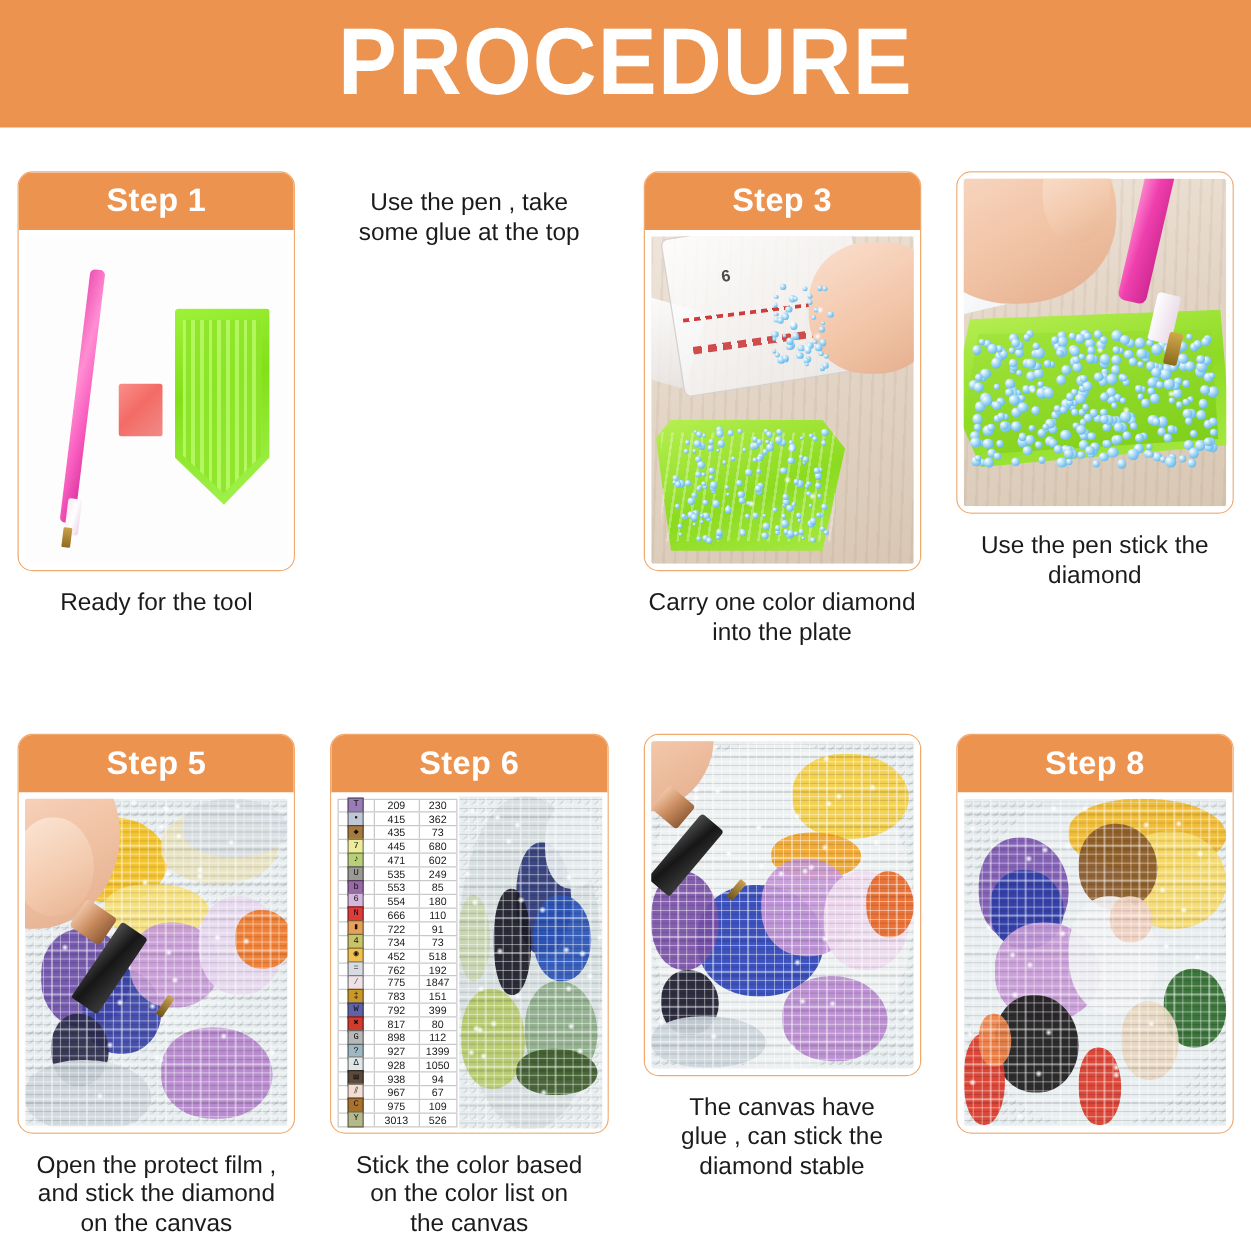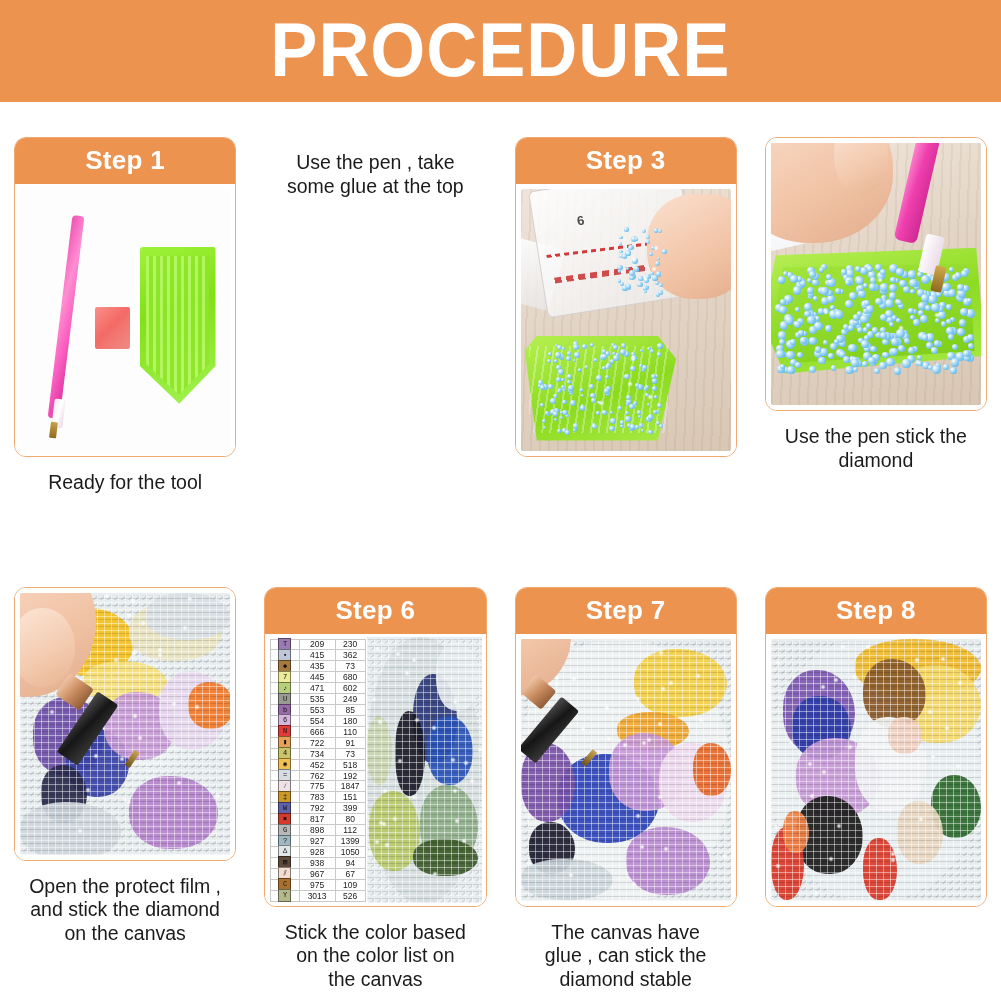--- a/index.html
+++ b/index.html
@@ -571,20 +571,21 @@
                 <div class="dia-blue" style="width: 4.35489px; height: 4.35489px; left: 63.8668%; top: 34.9322%;"></div>
                 <div class="dia-blue" style="width: 3.89335px; height: 3.89335px; left: 65.7615%; top: 35.9476%;"></div>
                 <div class="sparkle" style="left: 57.6995%; top: 32.9352%;"></div>
                 <div class="sparkle" style="left: 61.9039%; top: 29.3971%;"></div>
                 <div class="sparkle" style="left: 52.7627%; top: 25.6449%;"></div>
                 <div class="sparkle" style="left: 62.8683%; top: 21.2837%;"></div>
               </div>
           </div>
         </div>
       </div>
+      <div class="caption">Carry one color diamond<br>into the plate</div>
     </div>
 
     <div class="cell">
       <div class="card">
         <div class="card-body">
           <div class="photo wood">
             <div class="s4-paper"></div>
             <div class="s4-papblue"></div>
             <div class="skin s4-hand"></div>
             <div class="skin2 s4-finger"></div>
@@ -920,20 +921,21 @@
             <div class="s4-pentipw"></div>
             <div class="s4-pentipm"></div>
           </div>
         </div>
       </div>
       <div class="caption">Use the pen stick the<br>diamond</div>
     </div>
 
     <div class="cell">
       <div class="card">
+        <div class="card-head">Step 5</div>
         <div class="card-body">
           <div class="photo">
             <div class="mosaic" id="m5">
                 <div class="mblob" style="background: rgb(243, 196, 48); left: 14%; top: 6%; width: 40%; height: 26%; opacity: 1;"></div>
                 <div class="mblob" style="background: rgb(233, 227, 192); left: 52%; top: 4%; width: 44%; height: 22%; opacity: 0.92;"></div>
                 <div class="mblob" style="background: rgb(246, 224, 122); left: 30%; top: 26%; width: 40%; height: 16%; opacity: 0.92;"></div>
                 <div class="mblob" style="background: rgb(109, 79, 168); left: 6%; top: 40%; width: 34%; height: 30%; opacity: 0.92;"></div>
                 <div class="mblob" style="background: rgb(58, 68, 168); left: 22%; top: 52%; width: 30%; height: 26%; opacity: 0.92;"></div>
                 <div class="mblob" style="background: rgb(199, 154, 214); left: 40%; top: 38%; width: 34%; height: 26%; opacity: 0.92;"></div>
                 <div class="mblob" style="background: rgb(231, 217, 239); left: 66%; top: 30%; width: 32%; height: 30%; opacity: 0.92;"></div>
@@ -1199,21 +1201,20 @@
               </div>
             </div>
           </div>
         </div>
       </div>
       <div class="caption">Stick the color based<br>on the color list on<br>the canvas</div>
     </div>
 
     <div class="cell">
       <div class="card">
-        <div class="card-head">Step 7</div>
         <div class="card-body">
           <div class="photo">
             <div class="mosaic" id="m7">
                 <div class="mblob" style="background: rgb(238, 241, 242); left: 0%; top: 0%; width: 100%; height: 100%; opacity: 1;"></div>
                 <div class="mblob" style="background: rgb(243, 207, 70); left: 54%; top: 4%; width: 44%; height: 26%; opacity: 0.92;"></div>
                 <div class="mblob" style="background: rgb(240, 166, 44); left: 46%; top: 28%; width: 34%; height: 14%; opacity: 0.92;"></div>
                 <div class="mblob" style="background: rgb(47, 69, 184); left: 18%; top: 44%; width: 48%; height: 34%; opacity: 0.92;"></div>
                 <div class="mblob" style="background: rgb(122, 82, 168); left: 0%; top: 40%; width: 26%; height: 30%; opacity: 0.92;"></div>
                 <div class="mblob" style="background: rgb(200, 154, 216); left: 42%; top: 36%; width: 36%; height: 30%; opacity: 0.92;"></div>
                 <div class="mblob" style="background: rgb(239, 220, 239); left: 66%; top: 40%; width: 32%; height: 30%; opacity: 0.92;"></div>

